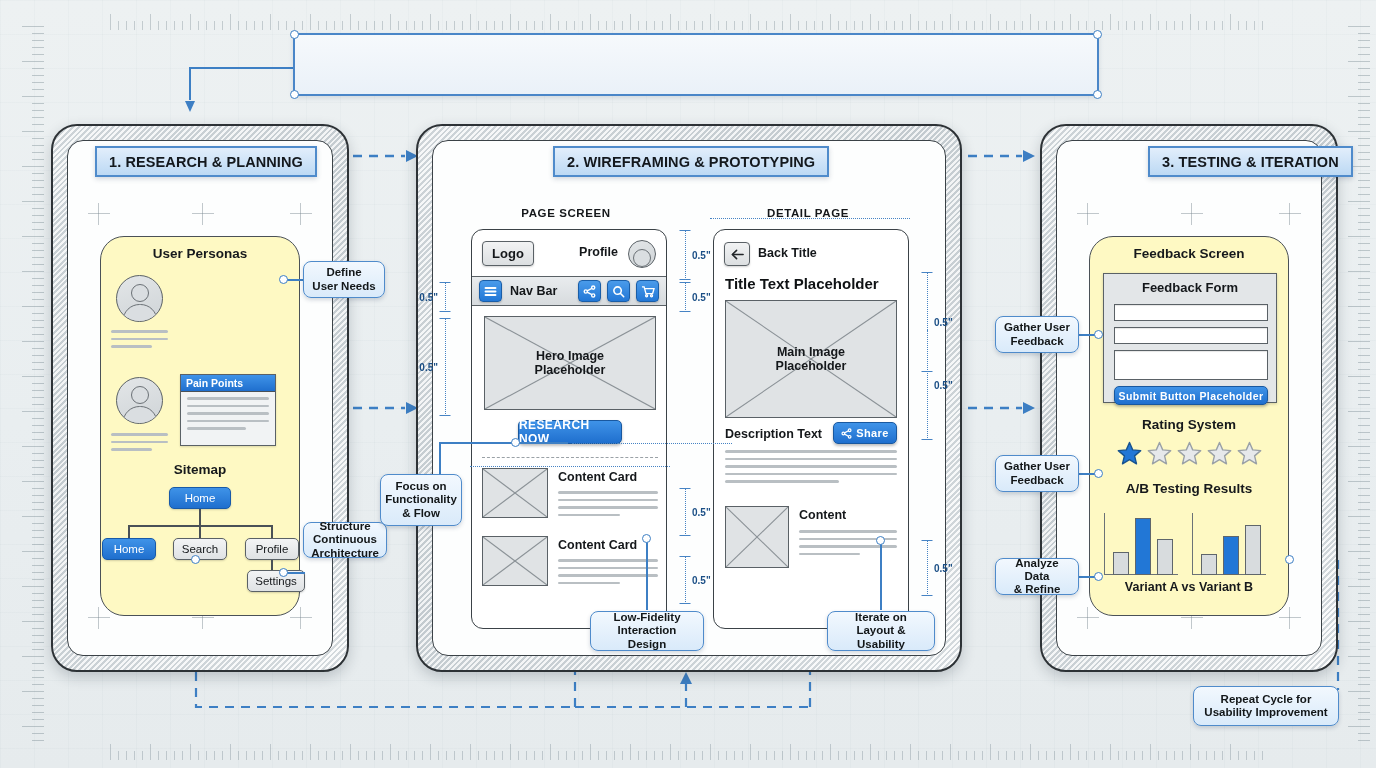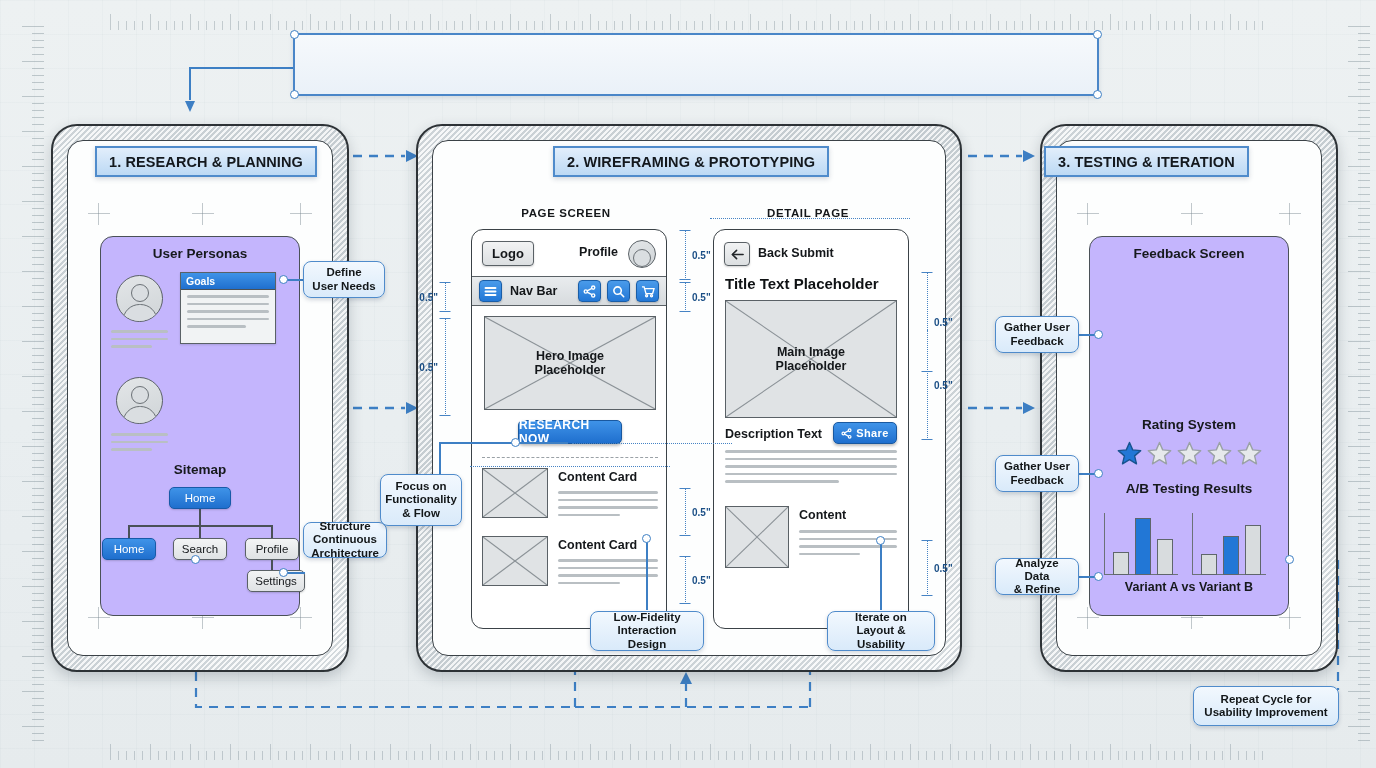--- a/index.html
+++ b/index.html
@@ -100,27 +100,27 @@
     position:absolute; z-index:8;
     border:2px solid #4f8bcb;
     background:linear-gradient(180deg,#e2eefb 0%,#bcd9f4 100%);
     box-shadow:0 2px 5px rgba(40,60,90,.2);
     display:flex; align-items:center; justify-content:center;
     font-size:14.5px; font-weight:bold; color:#13181d; letter-spacing:.1px;
     white-space:nowrap; padding:0 12px; height:31px;
   }
   #h1{ left:95px; top:146px; }
   #h2{ left:553px; top:146px; }
-  #h3{ left:1044px; top:146px; }
+  #h3{ left:1148px; top:146px; }
 
   
   .appcard{
     position:absolute;
-    border:1.6px solid #4a5157; border-radius:13px;
-    background:#c4b5fd;
+    border:1.6px solid #4a5157; border-radius:24px;
+    background:#fef9c3;
   }
   .sec-title{
     text-align:center; font-weight:bold; color:#16191c;
   }
 
   
   .avatar{
     width:47px; height:47px; border-radius:50%;
     background:linear-gradient(160deg,#e3e6e8,#cfd4d7);
     border:1.6px solid #5a6166; position:relative; overflow:hidden;
@@ -811,36 +811,36 @@
 
     <div class="appcard" style="left:32px;top:95px;width:200px;height:380px">
       <div class="sec-title" style="margin-top:9px;font-size:13.5px">User Personas</div>
 
       <div class="avatar" style="position:absolute;left:15px;top:38px"></div>
       <div style="position:absolute;left:10px;top:93px;width:57px">
         <div class="ln" style="width:100%"></div>
           <div class="ln" style="width:100%"></div>
           <div class="ln" style="width:72%"></div>
       </div>
-      <div class="pcard" style="position:absolute;left:79px;top:35px;width:96px;height:72px">
-        <div class="bar">Goals</div>
+
+      <div class="avatar" style="position:absolute;left:15px;top:140px"></div>
+      <div style="position:absolute;left:10px;top:196px;width:57px">
+        <div class="ln" style="width:100%"></div>
+          <div class="ln" style="width:100%"></div>
+          <div class="ln" style="width:72%"></div>
+      </div>
+      <div class="pcard" style="position:absolute;left:79px;top:137px;width:96px;height:72px">
+        <div class="bar">Pain Points</div>
         <div class="lines">
           <div class="ln" style="width:100%"></div>
             <div class="ln" style="width:100%"></div>
           <div class="ln" style="width:100%"></div>
             <div class="ln" style="width:100%"></div>
           <div class="ln" style="width:72%"></div>
         </div>
-      </div>
-
-      <div class="avatar" style="position:absolute;left:15px;top:140px"></div>
-      <div style="position:absolute;left:10px;top:196px;width:57px">
-        <div class="ln" style="width:100%"></div>
-          <div class="ln" style="width:100%"></div>
-          <div class="ln" style="width:72%"></div>
       </div>
 
       <div class="sec-title" style="position:absolute;left:0;right:0;top:225px;font-size:13.5px">Sitemap</div>
 
       <div class="node blue" style="left:68px;top:250px;width:62px;height:22px">Home</div>
       <span class="wire" style="left:98px;top:272px;width:1.6px;height:16px"></span>
       <span class="wire" style="left:27px;top:288px;width:144px;height:1.6px"></span>
       <span class="wire" style="left:27px;top:288px;width:1.6px;height:13px"></span>
       <span class="wire" style="left:98px;top:288px;width:1.6px;height:13px"></span>
       <span class="wire" style="left:170px;top:288px;width:1.6px;height:13px"></span>
@@ -975,21 +975,21 @@
     <div class="mocktitle" style="left:272px;top:66px;width:206px">DETAIL PAGE</div>
     <div class="phone" style="left:280px;top:88px;width:196px;height:400px">
       <div class="btnbox" style="position:absolute;left:10px;top:12px;width:26px;height:24px">
         <svg width="15" height="13" viewBox="0 0 16 14">
             <g stroke="#22262a" stroke-width="1.7" fill="none" stroke-linecap="round" stroke-linejoin="round">
               <line x1="14" y1="7" x2="3" y2="7"></line>
               <polyline points="7,2.5 2.4,7 7,11.5"></polyline>
             </g>
           </svg>
       </div>
-      <span style="position:absolute;left:44px;top:16px;font-size:12.5px;font-weight:bold;color:#14171a">Back Submit</span>
+      <span style="position:absolute;left:44px;top:16px;font-size:12.5px;font-weight:bold;color:#14171a">Back Title</span>
       <div style="position:absolute;left:11px;top:45px;font-size:15px;font-weight:bold;color:#0f1214">Title Text Placeholder</div>
       <div class="imgph" style="position:absolute;left:11px;top:70px;width:172px;height:118px;flex-direction:column;font-size:12.5px">
         <svg style="position:absolute;left:0;top:0" width="170" height="116">
             <line x1="0" y1="0" x2="170" y2="116" stroke="#8b9297" stroke-width="1.1"></line>
             <line x1="170" y1="0" x2="0" y2="116" stroke="#8b9297" stroke-width="1.1"></line>
           </svg>
         <span style="position:relative">Main Image</span>
         <span style="position:relative">Placeholder</span>
       </div>
       <div style="position:absolute;left:11px;top:197px;font-size:12.5px;font-weight:bold;color:#14171a">Description Text</div>
@@ -1118,20 +1118,27 @@
     <span class="cross" style="left:20px;top:62px"></span>
     <span class="cross" style="left:124px;top:62px"></span>
     <span class="cross" style="right:20px;top:62px"></span>
     <span class="cross" style="left:20px;bottom:26px"></span>
     <span class="cross" style="left:124px;bottom:26px"></span>
     <span class="cross" style="right:20px;bottom:26px"></span>
 
     <div class="appcard" style="left:32px;top:95px;width:200px;height:380px">
       <div class="sec-title" style="margin-top:9px;font-size:13.5px">Feedback Screen</div>
 
+      <div class="formbox" style="position:absolute;left:13px;top:36px;width:174px;height:130px">
+        <div style="text-align:center;font-size:13px;font-weight:bold;color:#14171a;margin-top:6px">Feedback Form</div>
+        <div class="inp" style="position:absolute;left:10px;top:30px;width:154px;height:17px"></div>
+        <div class="inp" style="position:absolute;left:10px;top:53px;width:154px;height:17px"></div>
+        <div class="inp" style="position:absolute;left:10px;top:76px;width:154px;height:30px"></div>
+        <div class="cta" style="position:absolute;left:10px;top:112px;width:154px;height:19px;font-size:10.5px">Submit Button Placeholder</div>
+      </div>
 
       <div class="sec-title" style="position:absolute;left:0;right:0;top:180px;font-size:13.5px">Rating System</div>
       <div id="stars" style="position:absolute;left:0;right:0;top:204px;display:flex;justify-content:center;gap:5px">
           <span class="star">
       <svg viewBox="0 0 25 25">
               <polygon points="12.5,1.5 15.7,8.9 23.7,9.6 17.6,14.9 19.5,22.8 12.5,18.6 5.5,22.8 7.4,14.9 1.3,9.6 9.3,8.9" fill="#2277d6" stroke="#17538f" stroke-width="1.4" stroke-linejoin="round"></polygon>
             </svg>
           </span>
           <span class="star">
       <svg viewBox="0 0 25 25">

